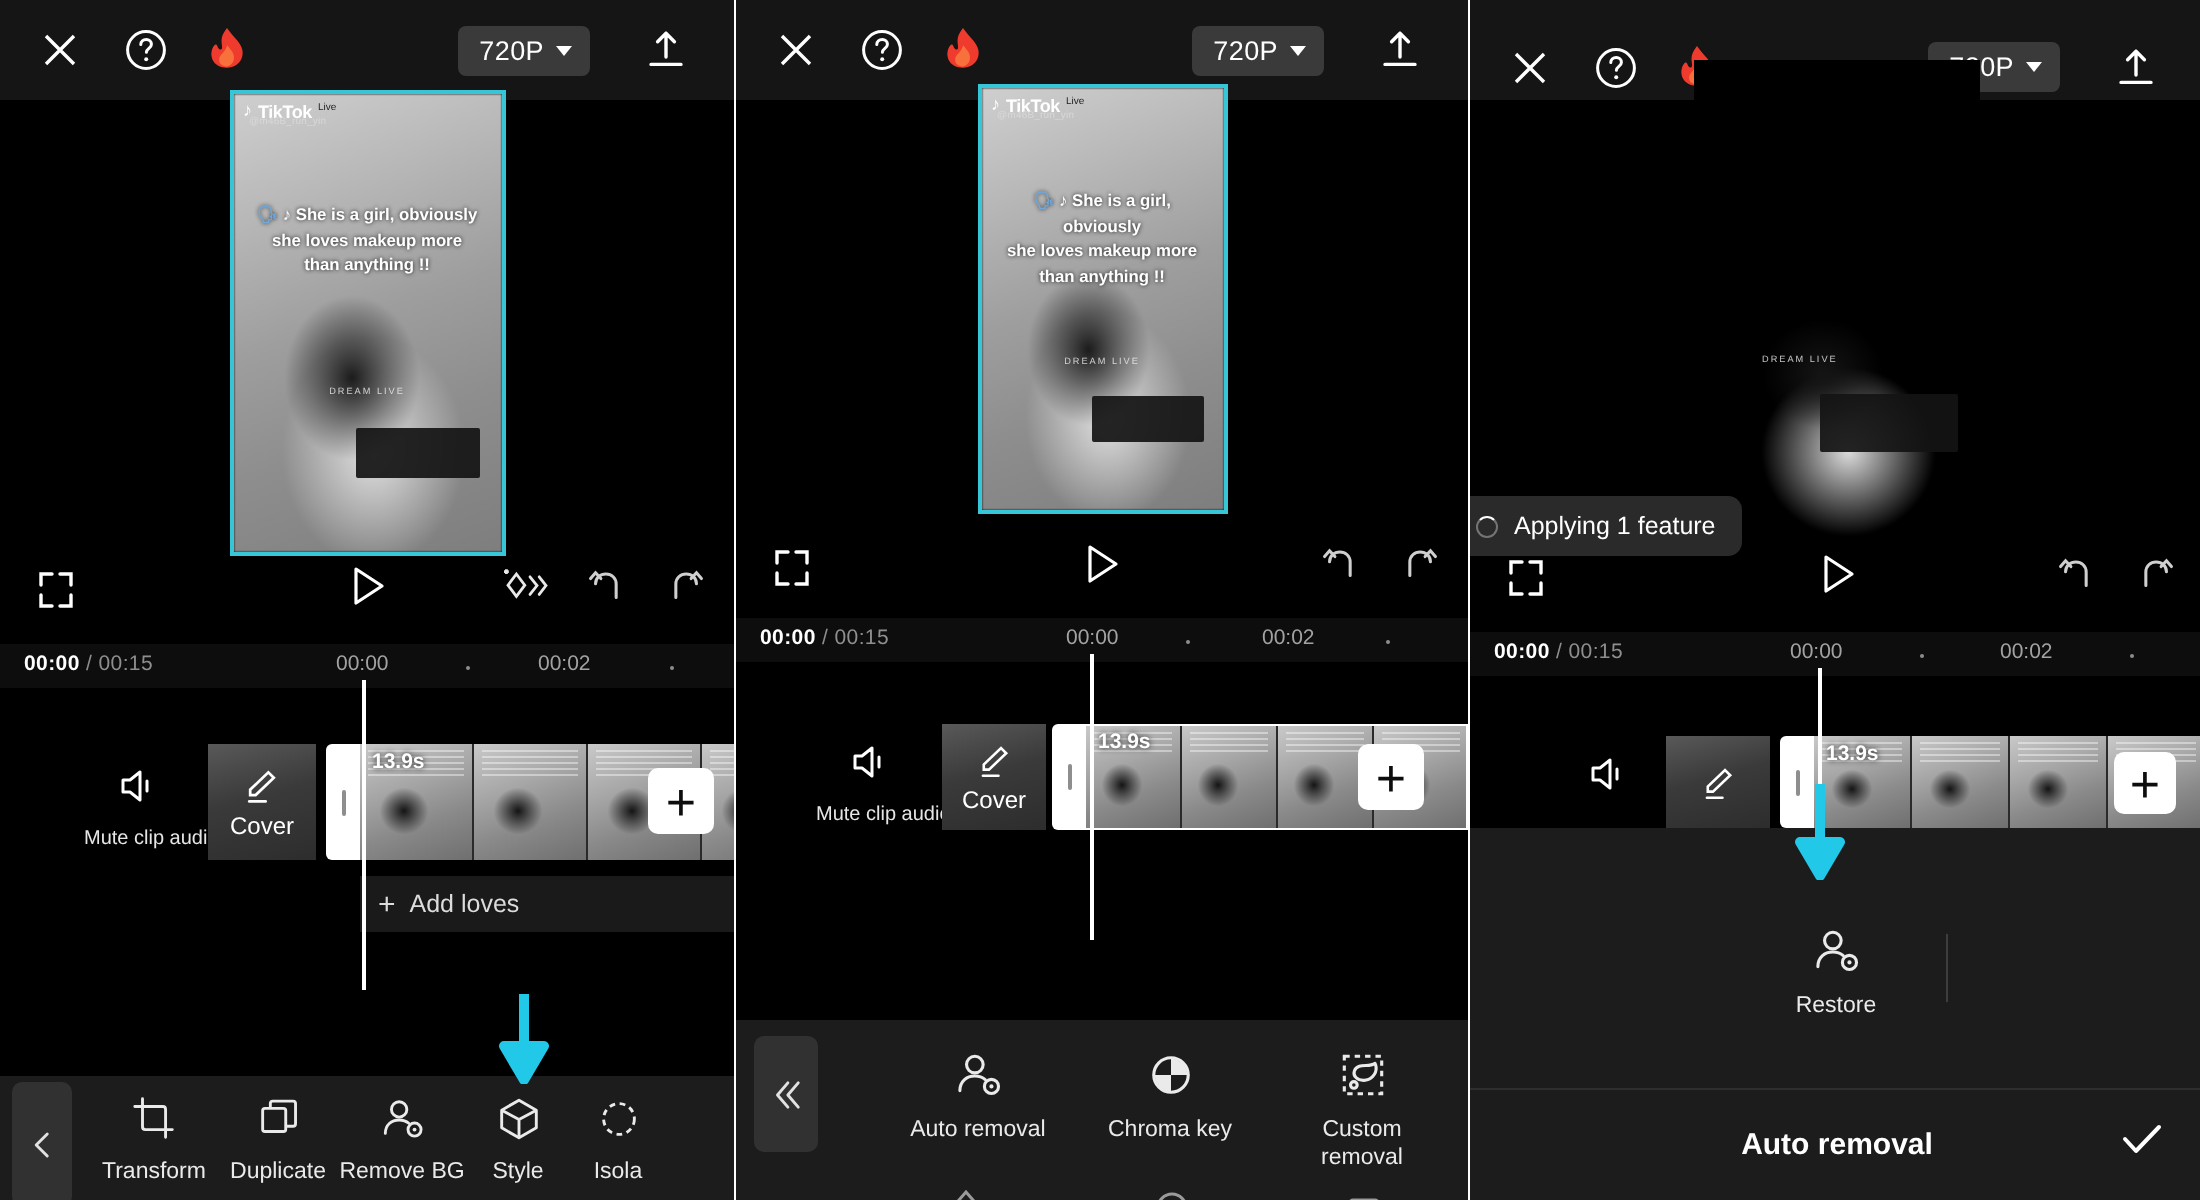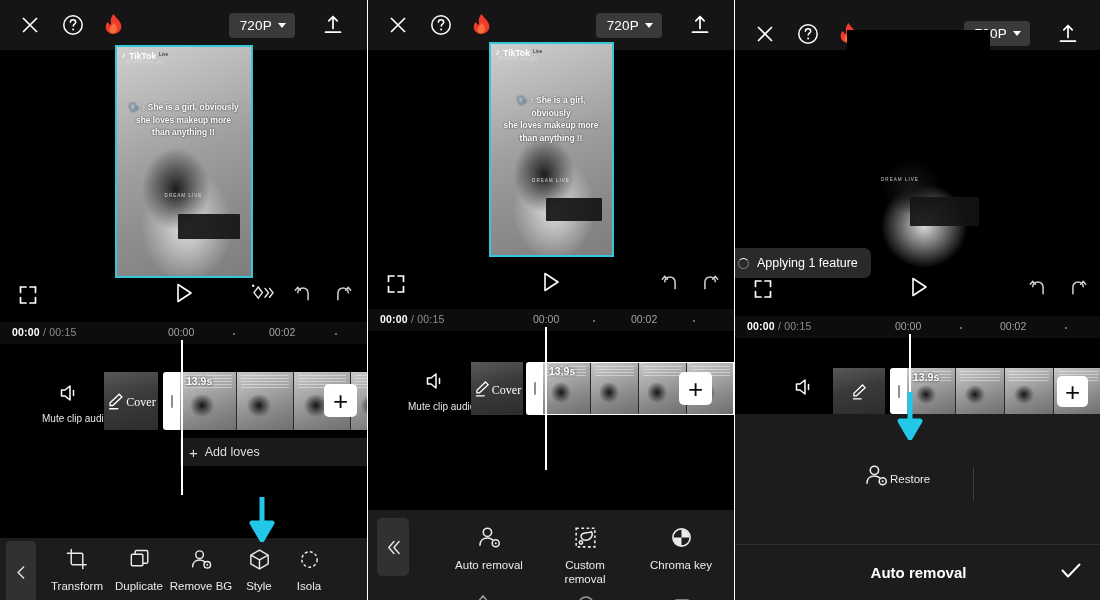--- a/index.html
+++ b/index.html
@@ -103,21 +103,21 @@
   .tick { position: absolute; top: 4px; color: #a2a2a2; font-size: 10.5px; }
   .dot { position: absolute; top: 11px; width: 2px; height: 2px; border-radius: 50%; background: #8d8d8d; }
 
   .playhead { position: absolute; width: 2px; background: #fff; z-index: 9; }
 
   .track-area { position: absolute; left: 0; right: 0; }
   .mute { position: absolute; text-align: center; }
   .mute-lbl { color: #e6e6e6; font-size: 10px; margin-top: 5px; white-space: nowrap; }
   .cover {
     position: absolute; background: #3d3d3d; overflow: hidden;
-    display: flex; flex-direction: row; align-items: center; justify-content: center; font-family: Liberation Serif, serif;
+    display: flex; flex-direction: column; align-items: center; justify-content: center;
   }
   .cover-img {
     position: absolute; inset: 0;
     background: linear-gradient(165deg,#5c5c5c,#3a3a3a 45%,#2b2b2b);
     opacity: .9;
   }
   .cover-lbl { color: #fff; font-size: 12px; position: relative; z-index: 2; margin-top: 3px; }
   .handle { position: absolute; background: #fff; display: flex; align-items: center; justify-content: center; }
   .handle i { display: block; width: 2px; height: 13px; background: #8e8e8e; border-radius: 1px; }
   .frames { position: absolute; display: flex; overflow: hidden; background: #1c1c1c; }
@@ -164,21 +164,21 @@
   .tool-lbl { color: #eaeaea; font-size: 11.5px; margin-top: 7px; text-align: center; line-height: 1.25; white-space: nowrap; }
   .tool-lbl.wrap { white-space: normal; }
 
   .panel-head {
     position: absolute; left: 0; right: 0; display: flex; align-items: center;
     justify-content: center; background: #1c1c1c; border-top: 1px solid #2e2e2e;
   }
   .panel-head .ttl { color: #fff; font-size: 15px; font-weight: bold; }
   .panel-head .ok { position: absolute; right: 18px; }
   .opt-row { position: absolute; left: 0; right: 0; display: flex; align-items: flex-start; justify-content: center; background: #1c1c1c; }
-  .opt { display: flex; flex-direction: row; align-items: center; width: 110px; }
+  .opt { display: flex; flex-direction: column; align-items: center; width: 110px; }
   .vsep { width: 1px; height: 34px; background: #3d3d3d; margin-top: 5px; }
   .row2-peek { position: absolute; left: 0; right: 0; display: flex; background: #1c1c1c; overflow: hidden; }
   .peek { flex: 0 0 auto; display: flex; justify-content: center; }
 </style>
 </head>
 <body>
 
 <div class="screens">
 
   <div class="panel p1">
@@ -518,35 +518,35 @@
         <div class="tool" style="width:96px">
           <svg width="27" height="27" viewBox="0 0 26 26" fill="none" stroke="#eaeaea" stroke-width="1.5">
               <circle cx="11" cy="8" r="4"></circle>
               <path d="M3.8 20.5 C3.8 16 7 13.5 11 13.5 C13 13.5 14.7 14.1 16 15.2" stroke-linecap="round"></path>
               <circle cx="19" cy="18.5" r="3.4"></circle>
               <circle cx="19" cy="18.5" r="1" fill="#eaeaea" stroke="none"></circle>
             </svg>
           <div class="tool-lbl">Auto removal</div>
         </div>
         <div class="tool" style="width:96px">
-          <svg width="27" height="27" viewBox="0 0 26 26" fill="none" stroke="#eaeaea" stroke-width="1.5">
-              <path d="M4 4 H22 V22 H4 Z" stroke-dasharray="2.6 2.4"></path>
-              <path d="M18.8 7.4 C18.8 7.4 20.6 10.8 17.6 13.8 C15.2 16.2 11.4 16 9.6 14.2 C7.8 12.4 8.8 9.6 11.2 8.8 C13.6 8 16.4 9 18.8 7.4 Z" fill="none" stroke-linejoin="round"></path>
-              <circle cx="8.6" cy="17.8" r="1.6"></circle>
-            </svg>
-          <div class="tool-lbl wrap" style="width:70px">Custom removal</div>
-        </div>
-        <div class="tool" style="width:96px">
           <svg width="27" height="27" viewBox="0 0 26 26">
               <circle cx="13" cy="13" r="8.3" fill="none" stroke="#eaeaea" stroke-width="1.5"></circle>
               <path d="M13 5.2 A7.8 7.8 0 0 1 20.8 13 L13 13 Z" fill="#eaeaea"></path>
               <path d="M13 13 L5.2 13 A7.8 7.8 0 0 1 13 5.2 Z" fill="none"></path>
               <path d="M13 13 L13 20.8 A7.8 7.8 0 0 1 5.2 13 Z" fill="#eaeaea"></path>
             </svg>
           <div class="tool-lbl">Chroma key</div>
+        </div>
+        <div class="tool" style="width:96px">
+          <svg width="27" height="27" viewBox="0 0 26 26" fill="none" stroke="#eaeaea" stroke-width="1.5">
+              <path d="M4 4 H22 V22 H4 Z" stroke-dasharray="2.6 2.4"></path>
+              <path d="M18.8 7.4 C18.8 7.4 20.6 10.8 17.6 13.8 C15.2 16.2 11.4 16 9.6 14.2 C7.8 12.4 8.8 9.6 11.2 8.8 C13.6 8 16.4 9 18.8 7.4 Z" fill="none" stroke-linejoin="round"></path>
+              <circle cx="8.6" cy="17.8" r="1.6"></circle>
+            </svg>
+          <div class="tool-lbl wrap" style="width:70px">Custom removal</div>
         </div>
       </div>
     </div>
 
     <div class="row2-peek" style="bottom:0;height:9px">
       <div class="peek" style="width:110px;margin-left:60px">
         <svg width="22" height="14" viewBox="0 0 22 14" fill="none" stroke="#9a9a9a" stroke-width="1.5" stroke-linecap="round">
             <path d="M4 13 L11 5 L18 13"></path>
           </svg>
       </div>

